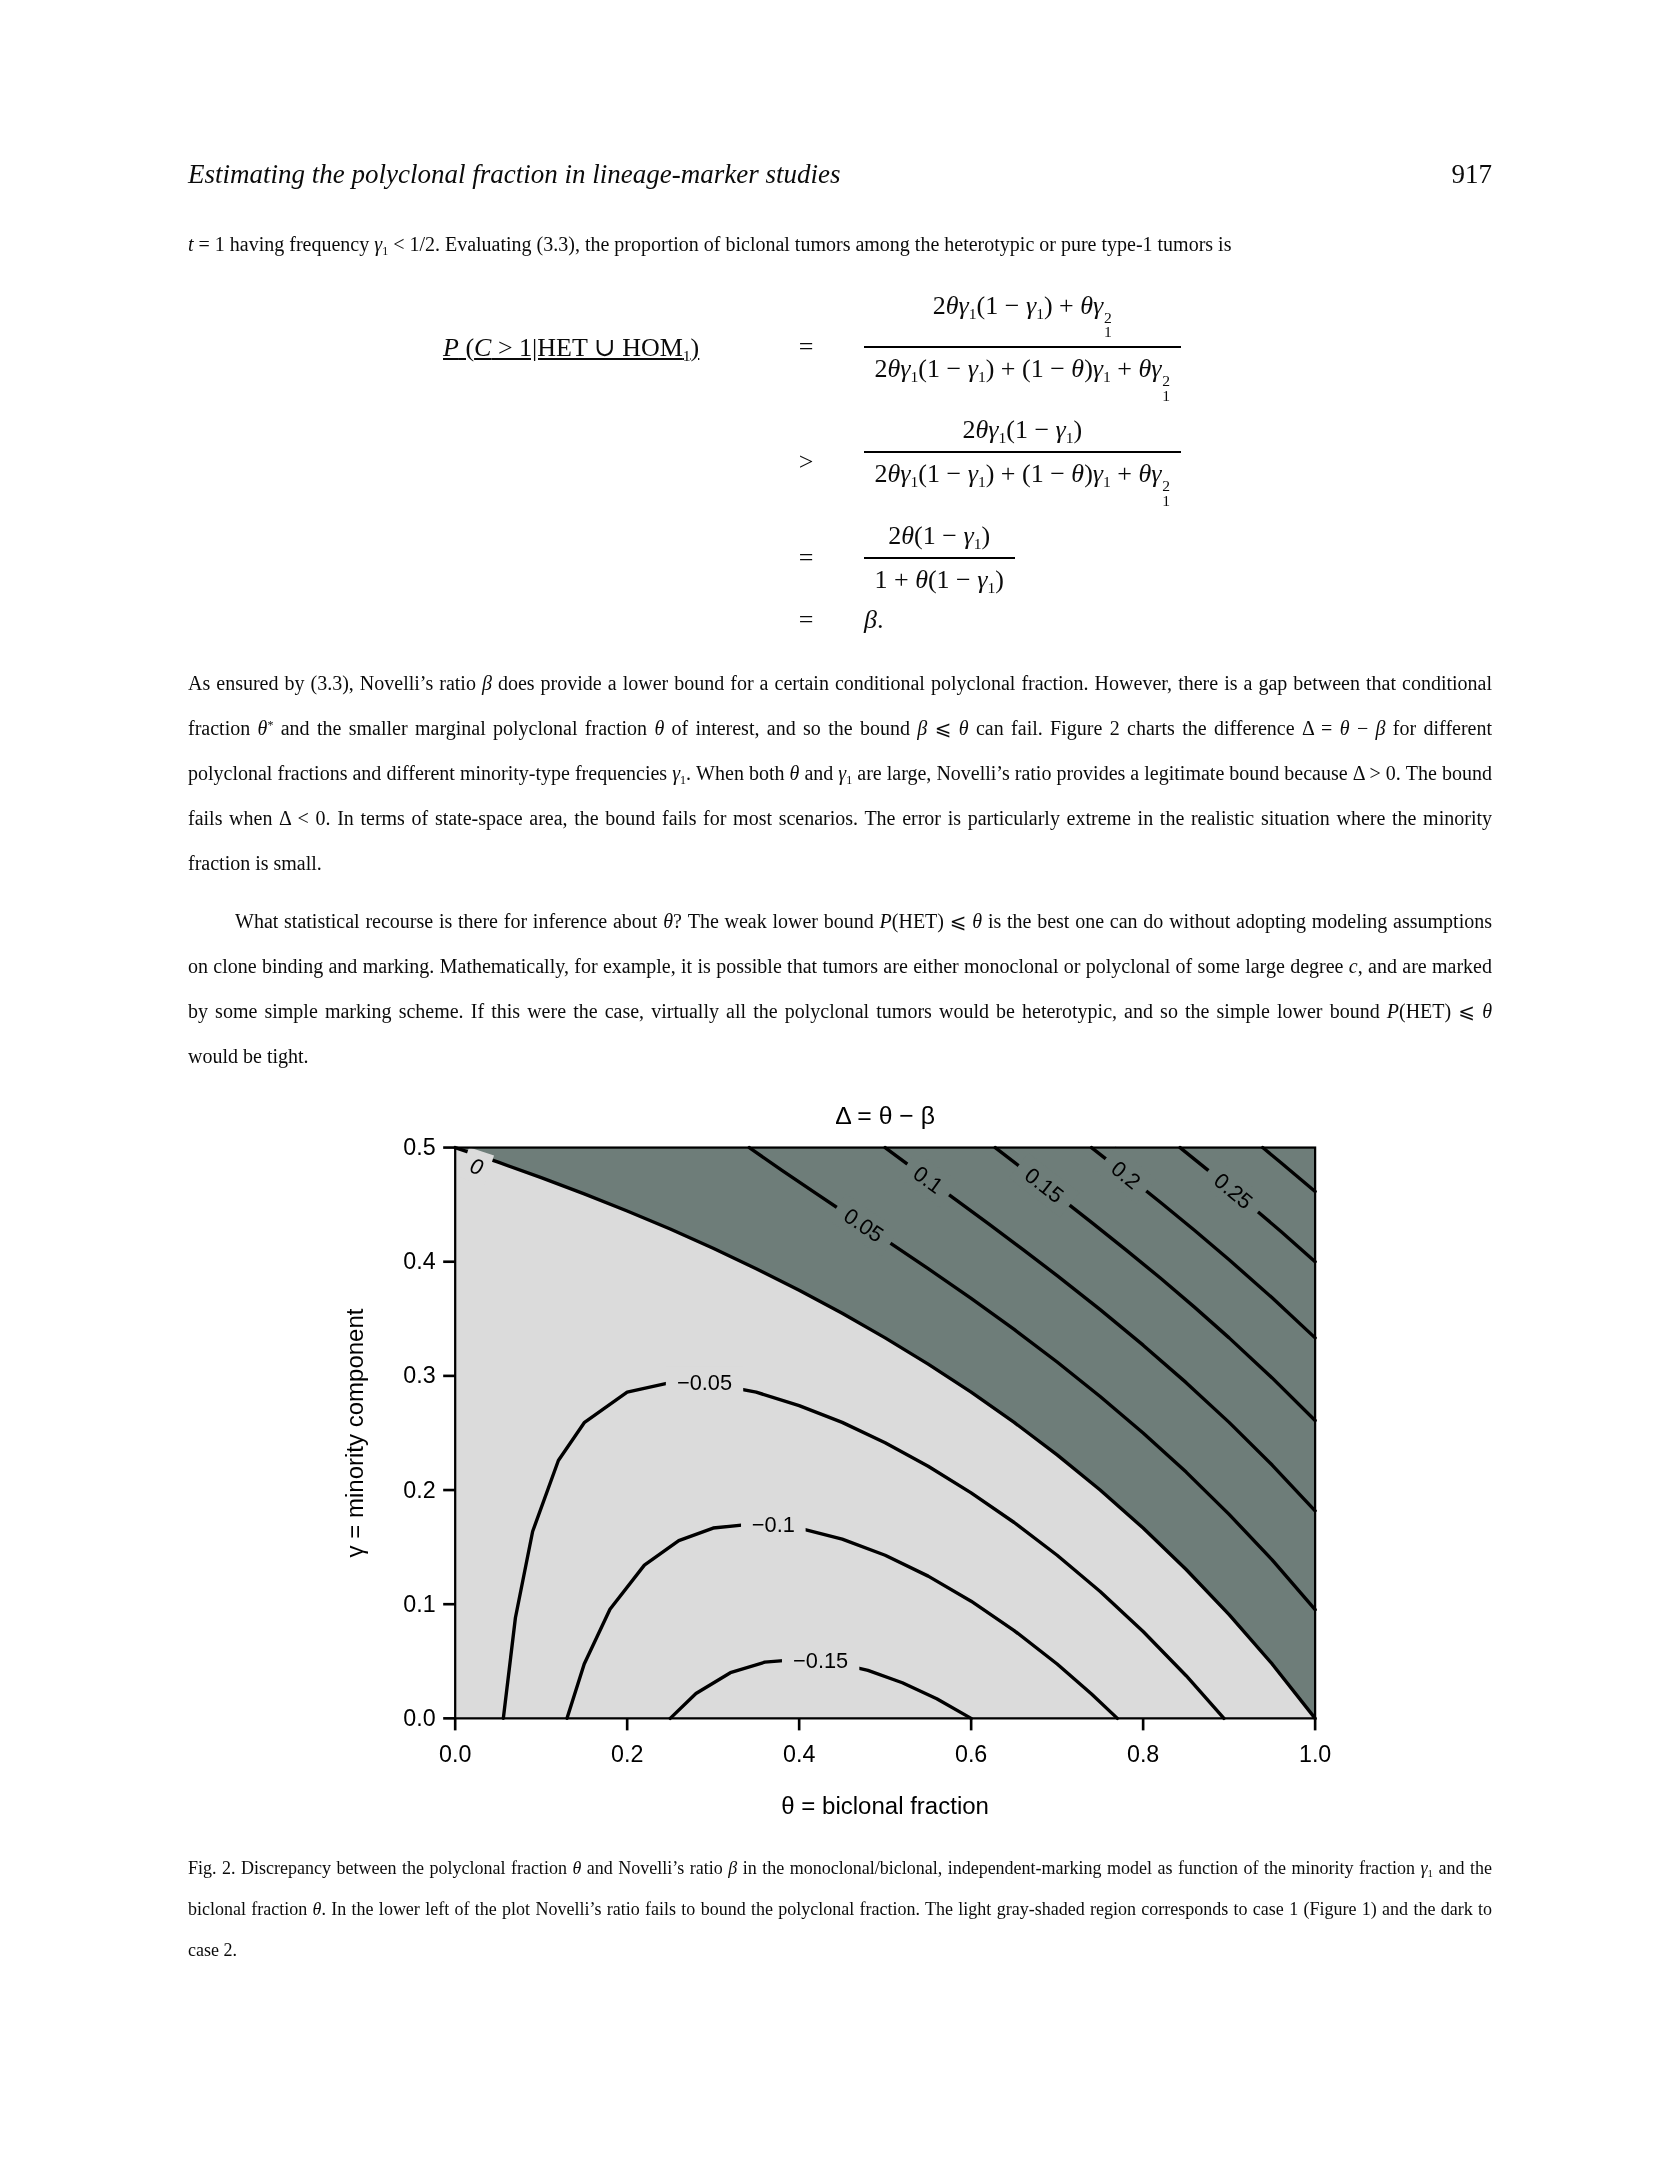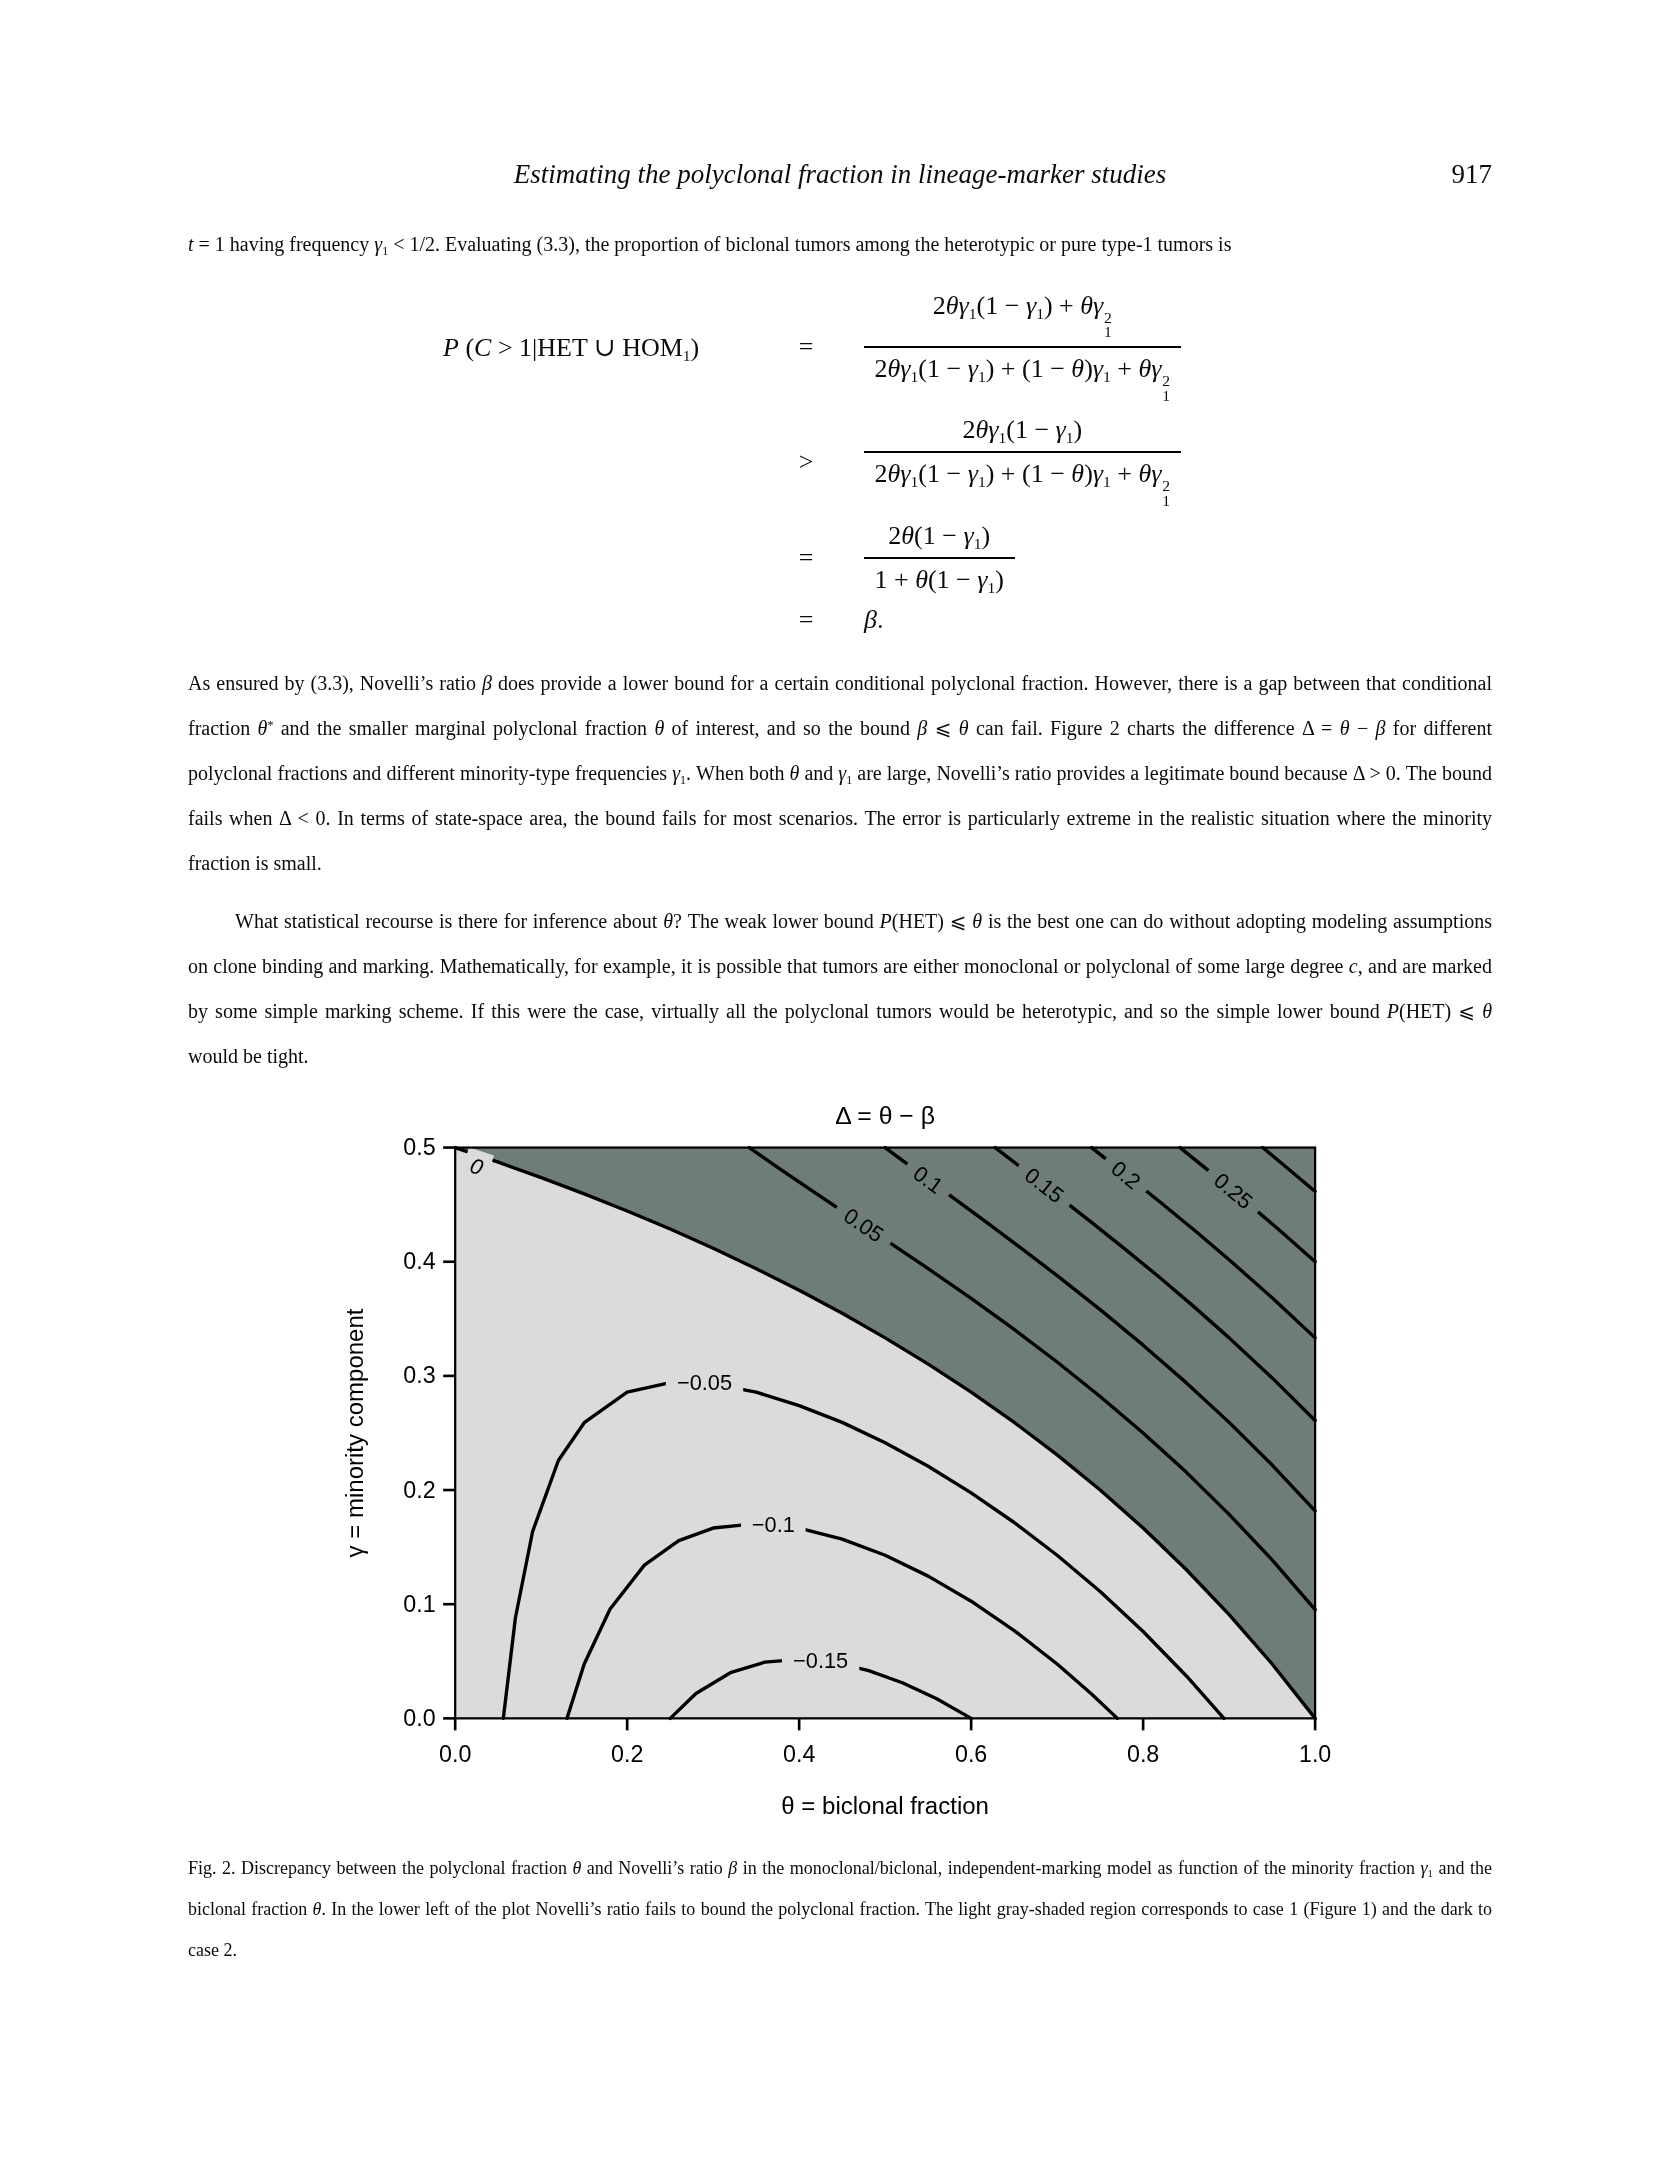--- a/index.html
+++ b/index.html
@@ -1,33 +1,33 @@
 <!DOCTYPE html>
 <html style="font-size:12px"><head>
 <meta charset="utf-8">
 <style>
   html,body{margin:0;padding:0;background:#ffffff;}
   .page{position:relative;width:1677px;height:2183px;background:#ffffff;overflow:hidden;
         font-family:"Liberation Serif","DejaVu Serif","DejaVu Sans",serif;color:#0b0b0b;}
   
   .header{position:absolute;top:159px;left:188px;width:1304px;height:38px;font-size:27px;}
-  .running-title{position:absolute;left:0;right:0;text-align:center;font-style:italic;}
+  .running-title{position:absolute;left:0;right:0;font-style:italic;}
   .page-number{position:absolute;right:0;top:0;}
   
   .content{position:absolute;left:188px;top:222px;width:1304px;}
   .body-par{margin:0;font-size:20px;line-height:45px;text-align:justify;}
   .body-par.indent{text-indent:47px;margin-top:13px;}
   sub{font-size:0.6em;vertical-align:-0.3em;line-height:0;}
   sup{font-size:0.6em;vertical-align:0.5em;line-height:0;}
   .ss{display:inline-flex;flex-direction:column;line-height:0.95;font-size:0.6em;vertical-align:-0.55em;margin-left:0.8px;}
   .ss span{display:block;}
   
   .equation{margin:22.5px 0 25.5px 0;font-size:26px;}
   .eq-row{display:flex;align-items:center;margin:9px 0;}
-  .eq-lhs{flex:0 0 594px;box-sizing:border-box;padding-left:255px;white-space:nowrap;}
+  .eq-lhs{flex:0 0 594px;box-sizing:border-box;padding-left:255px;white-space:nowrap;text-decoration:underline;}
   .eq-rel{flex:0 0 48px;text-align:center;}
   .eq-rhs{white-space:nowrap;margin-left:34px;}
   .frac{display:inline-block;text-align:center;vertical-align:middle;}
   .frac .num{display:block;padding:1.5px 10.5px 6px;border-bottom:2.3px solid #000;}
   .frac .den{display:block;padding:6px 10.5px 1.5px;}
   
   .figure{margin:16.5px 0 0 0;padding:0;}
   #contour-chart{display:block;margin-left:143px;}
   #contour-chart text{font-family:"Liberation Sans","DejaVu Sans",sans-serif;fill:#000;}
   .caption{margin:25.5px 0 0 0;font-size:18px;line-height:41px;text-align:justify;}

